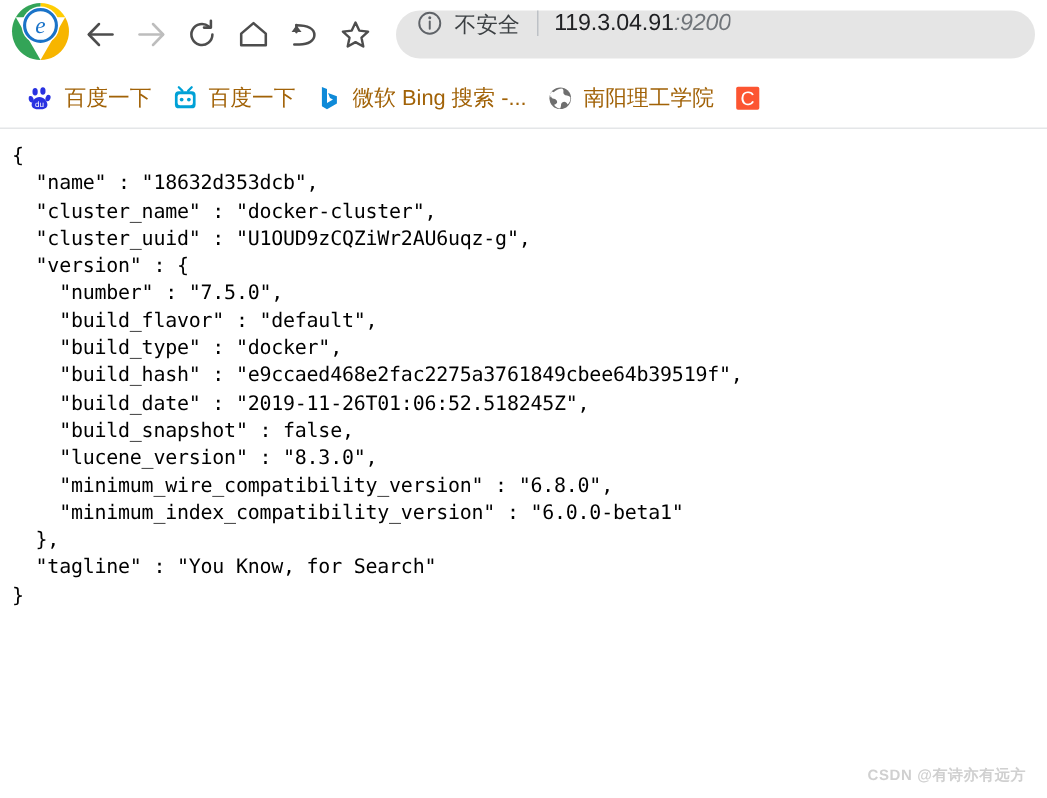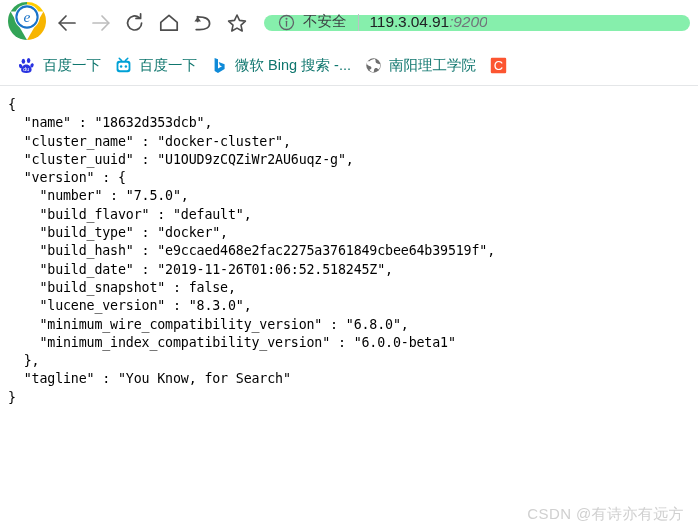--- a/index.html
+++ b/index.html
@@ -46,27 +46,27 @@
     display: flex;
     align-items: center;
     justify-content: center;
     flex: 0 0 auto;
     border-radius: 50%;
   }
   .nav-btn svg { display: block; }
 
   #omnibox {
     flex: 1 1 auto;
-    height: 16px;
+    height: 32px;
     margin-left: 10px;
     margin-right: 8px;
-    background: #86efac;
+    background: #e5e5e5;
     border-radius: 16px;
     display: flex;
-    align-items: flex-end;
+    align-items: flex-start;
     padding: 0 14px;
     box-sizing: border-box;
     min-width: 0;
   }
   #security-icon {
     flex: 0 0 auto;
     margin-right: 8px;
     display: flex;
     align-items: center;
   }
@@ -118,21 +118,21 @@
     height: 17px;
     flex: 0 0 auto;
     margin-right: 7px;
     display: flex;
     align-items: center;
     justify-content: center;
   }
   .bookmark .bm-icon svg { display: block; }
   .bookmark .bm-label {
     font-size: 14.5px;
-    color: #0f766e;
+    color: #a16207;
     white-space: nowrap;
     overflow: hidden;
     text-overflow: ellipsis;
   }
 
   
   #page-content {
     position: absolute;
     top: 88px;
     left: 0;
@@ -150,25 +150,26 @@
     color: #000000;
     white-space: pre;
     letter-spacing: -0.15px;
   }
 
   
   #watermark {
     position: absolute;
     right: 14px;
     bottom: 8px;
-    font-size: 15px;
+    font-size: 10px;
     color: #d0d0d0;
     font-family: "Liberation Sans", sans-serif;
     white-space: nowrap;
     letter-spacing: 0.4px;
+    font-weight: bold;
   }
 </style>
 </head>
 <body>
 
 <div id="browser-chrome">
 
   <div id="toolbar">
 
     <div id="browser-logo">

